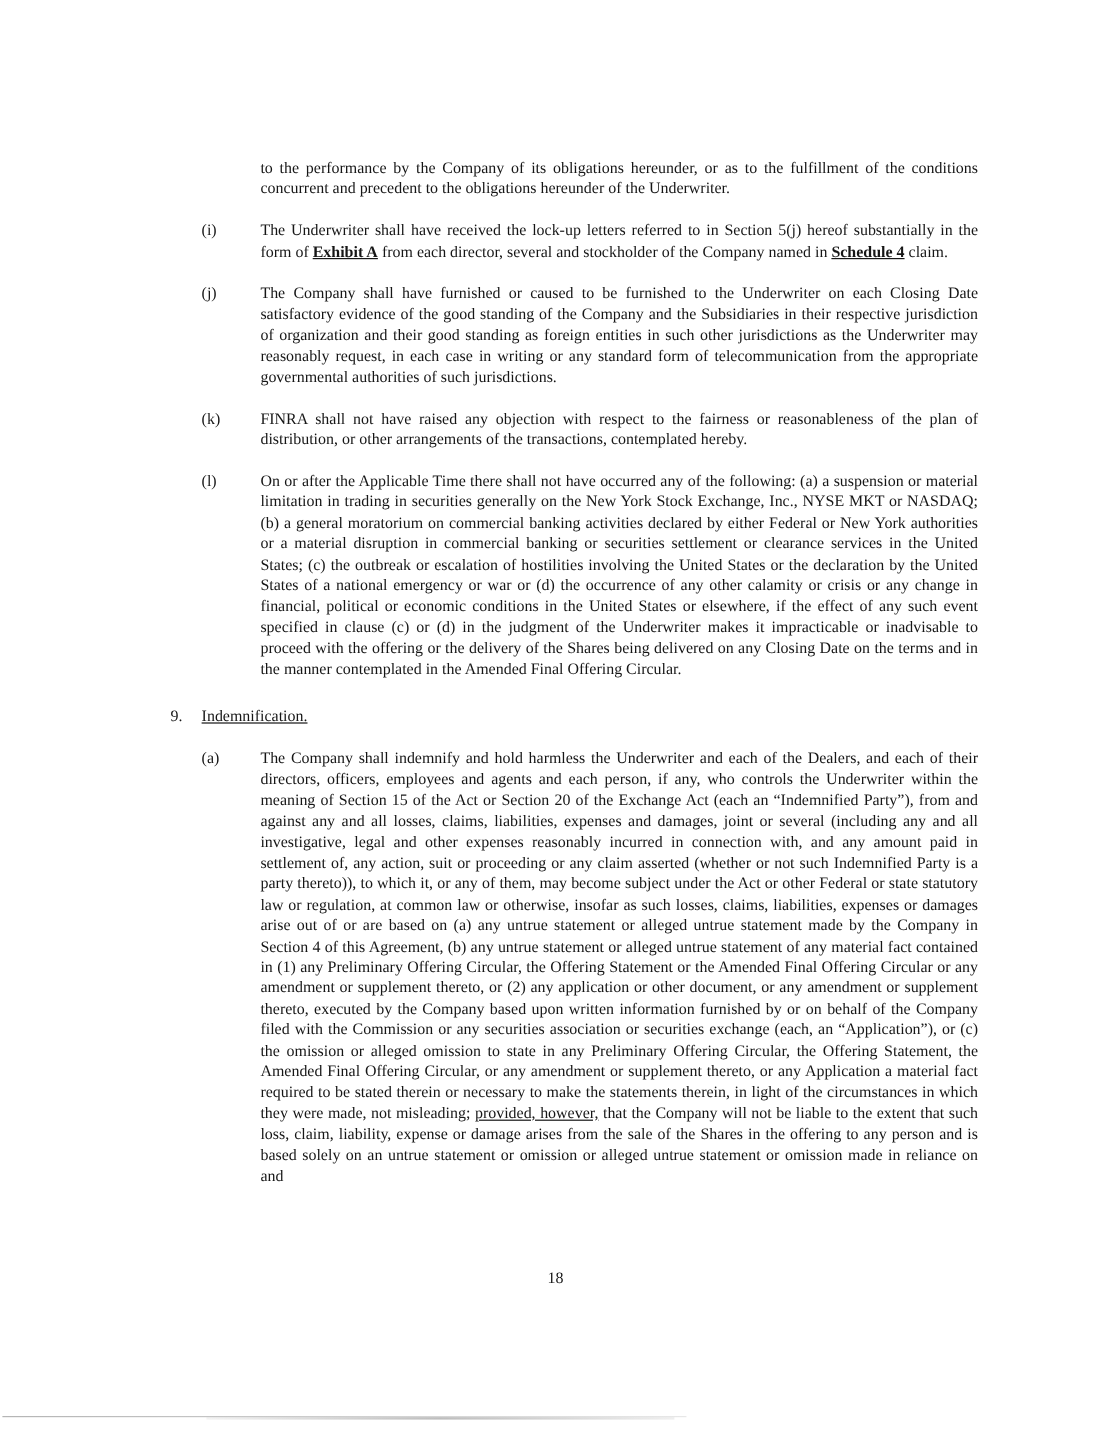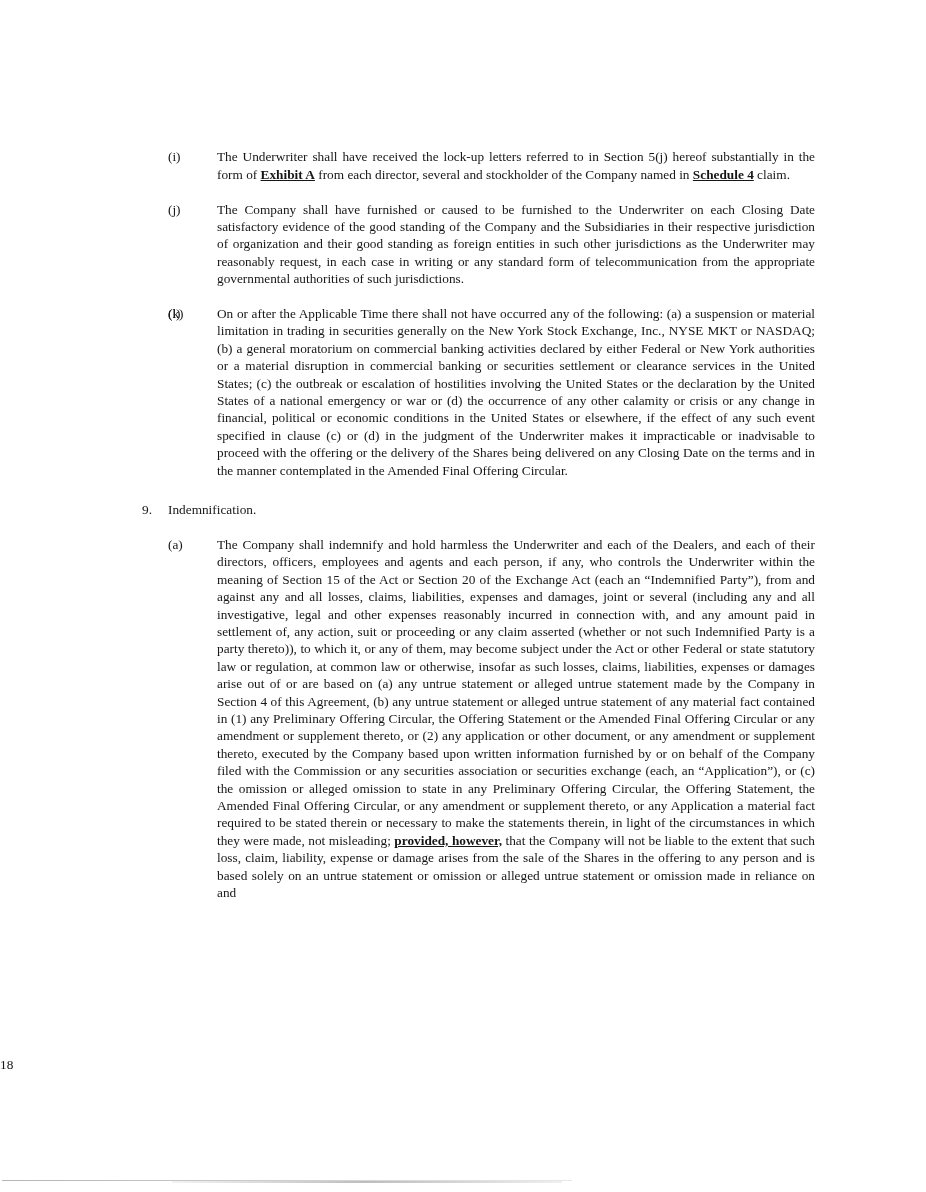--- a/index.html
+++ b/index.html
@@ -73,31 +73,32 @@
   }
   .section-num {
     position: absolute;
     left: 142px;
     top: 0;
     width: 24px;
     font-size: 13.3px;
     line-height: 17.4px;
   }
   .section-title {
+    text-decoration: underline;
   }
-  .u  { text-decoration: underline; font-weight: bold; }
+  .u  { text-decoration: underline; }
   .bu { font-weight: bold; text-decoration: underline; }
 
   
   .folio {
     position: absolute;
     left: 0;
     top: 1057px;
     width: 926px;
-    text-align: left;
+    text-align: center;
     font-size: 13.3px;
     line-height: 16px;
   }
 
   
   .scan-edge {
     position: absolute;
     left: 2px;
     top: 1180px;
     width: 570px;
@@ -113,31 +114,32 @@
     background: linear-gradient(to right, rgba(140,140,140,0.10), rgba(110,110,110,0.45), rgba(150,150,150,0.15));
   }
 </style>
 </head>
 <body>
 
 <div class="page">
 
   <div class="doc-body">
 
+    <p class="cont-para">to the performance by the Company of its obligations hereunder, or as to the fulfillment of the conditions concurrent and precedent to the obligations hereunder of the Underwriter.</p>
 
     <div class="clause">
       <span class="clause-marker">(i)</span><span>The Underwriter shall have received the lock-up letters referred to in Section 5(j) hereof substantially in the form of </span><span class="bu">Exhibit A</span><span> from each director, several and stockholder of the Company named in </span><span class="bu">Schedule 4</span><span> claim.</span>
     </div>
 
     <div class="clause">
       <span class="clause-marker">(j)</span><span>The Company shall have furnished or caused to be furnished to the Underwriter on each Closing Date satisfactory evidence of the good standing of the Company and the Subsidiaries in their respective jurisdiction of organization and their good standing as foreign entities in such other jurisdictions as the Underwriter may reasonably request, in each case in writing or any standard form of telecommunication from the appropriate governmental authorities of such jurisdictions.</span>
     </div>
 
     <div class="clause">
-      <span class="clause-marker">(k)</span>
+      <span class="clause-marker">(k)</span><span>FINRA shall not have raised any objection with respect to the fairness or reasonableness of the plan of distribution, or other arrangements of the transactions, contemplated hereby.</span>
     </div>
 
     <div class="clause">
       <span class="clause-marker">(l)</span><span>On or after the Applicable Time there shall not have occurred any of the following: (a) a suspension or material limitation in trading in securities generally on the New York Stock Exchange, Inc., NYSE MKT or NASDAQ; (b) a general moratorium on commercial banking activities declared by either Federal or New York authorities or a material disruption in commercial banking or securities settlement or clearance services in the United States; (c) the outbreak or escalation of hostilities involving the United States or the declaration by the United States of a national emergency or war or (d) the occurrence of any other calamity or crisis or any change in financial, political or economic conditions in the United States or elsewhere, if the effect of any such event specified in clause (c) or (d) in the judgment of the Underwriter makes it impracticable or inadvisable to proceed with the offering or the delivery of the Shares being delivered on any Closing Date on the terms and in the manner contemplated in the Amended Final Offering Circular.</span>
     </div>
 
     <div class="section-head">
       <span class="section-num">9.</span><span class="section-title">Indemnification.</span>
     </div>
 

